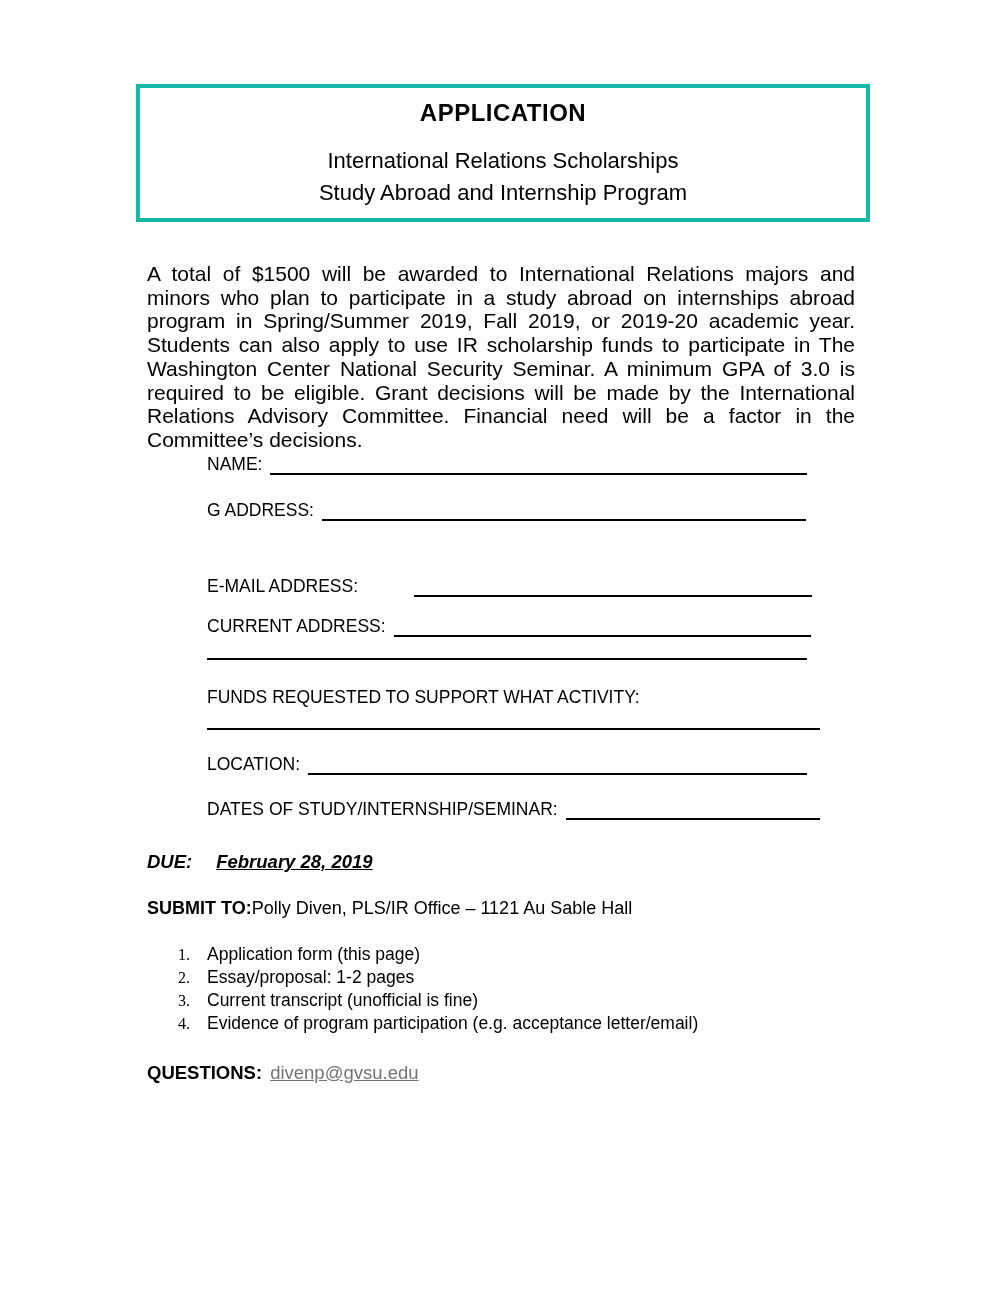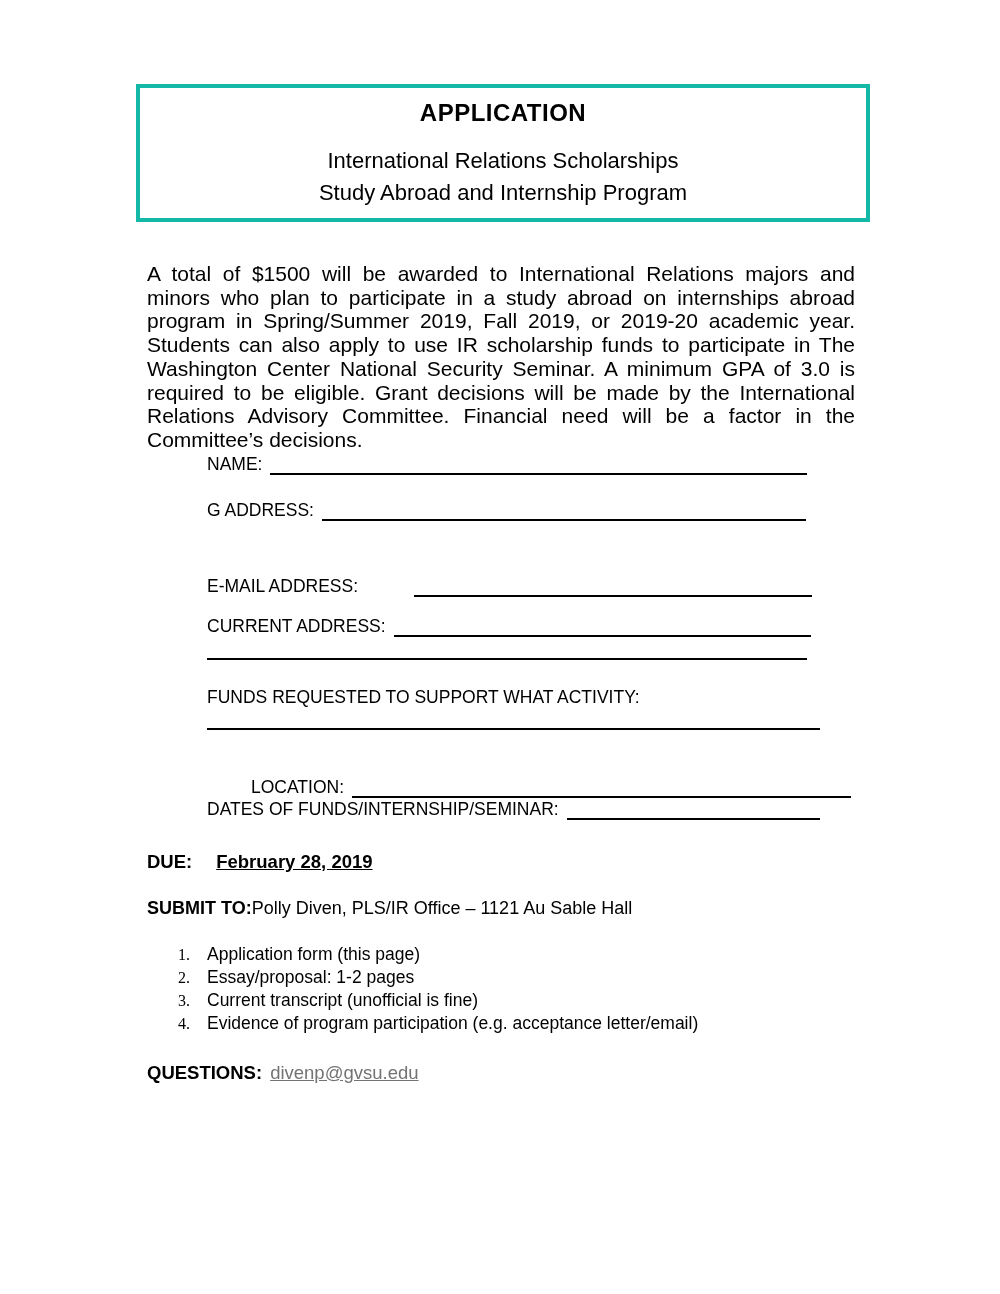--- a/index.html
+++ b/index.html
@@ -75,20 +75,21 @@
     white-space: nowrap;
   }
 
   
   .due-line {
     position: absolute;
     left: 147px; top: 851px;
     font-size: 18.5px;
     font-weight: bold;
     white-space: nowrap;
+    font-style: italic;
   }
   .due-date { margin-left: 24px; text-decoration: underline; }
   .submit-line {
     position: absolute;
     left: 147px; top: 898px;
     font-size: 18px;
     white-space: nowrap;
   }
   .submit-label { font-weight: bold; margin-top: 48px; }
   .submit-value { margin-left: 0; font-weight: normal; }
@@ -155,27 +156,27 @@
   <div class="field-row" style="top:589px; width:604px;margin-top:24px;">
     <span>CURRENT ADDRESS:</span>
     <span class="write-line"></span>
   </div>
 
   <div class="bare-line" style="top:658px; width:600px;"></div>
 
   <div class="funds-label">FUNDS REQUESTED TO SUPPORT WHAT ACTIVITY:</div>
   <div class="bare-line" style="top:728px; width:613px;"></div>
 
-  <div class="field-row" style="top:774px; width:600px;margin-left:44px;">
+  <div class="field-row" style="top:751px; width:600px;">
     <span>LOCATION:</span>
     <span class="write-line"></span>
   </div>
 
   <div class="field-row" style="top:796px; width:613px;">
-    <span>DATES OF FUNDS/INTERNSHIP/SEMINAR:</span>
+    <span>DATES OF STUDY/INTERNSHIP/SEMINAR:</span>
     <span class="write-line"></span>
   </div>
 
   <div class="due-line">
     <span>DUE:</span><span class="due-date">February 28, 2019</span>
   </div>
 
   <div class="submit-line">
     <span class="submit-label">SUBMIT TO:</span><span class="submit-value">Polly Diven, PLS/IR Office – 1121 Au Sable Hall</span>
   </div>

